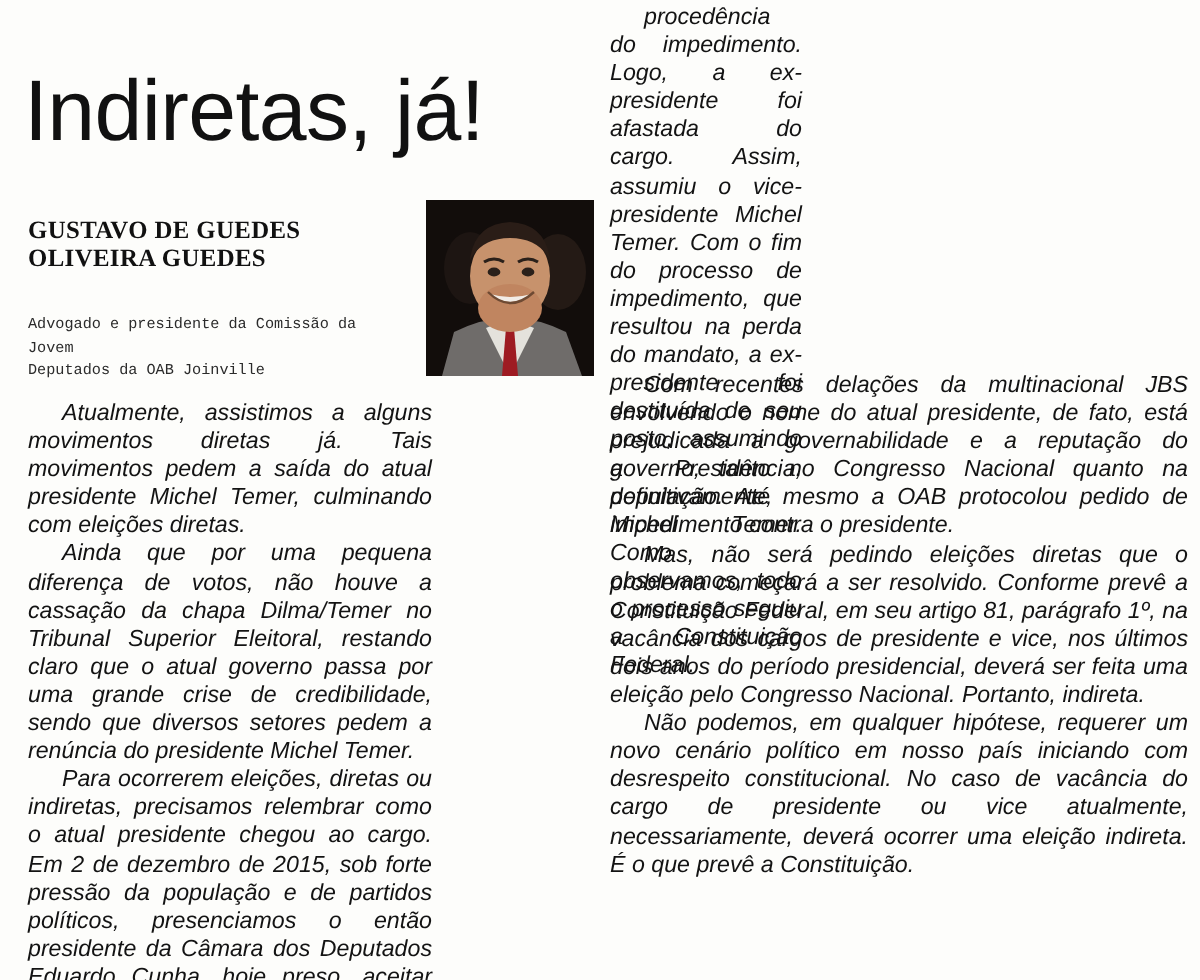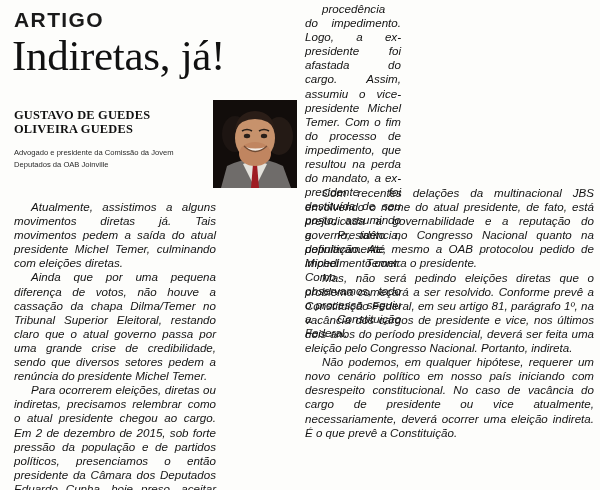--- a/index.html
+++ b/index.html
@@ -31,21 +31,21 @@
     font-family: "Liberation Sans", sans-serif;
     font-weight: bold;
     font-size: 21px;
     letter-spacing: 1.4px;
     color: #1a1a1a;
   }
   .headline {
     position: absolute;
     left: 12px;
     top: 33px;
-    font-family: Liberation Serif, serif;
+    font-family: Liberation Sans, sans-serif;
     font-size: 43px;
     line-height: 46px;
     color: #111111;
     letter-spacing: -0.3px;
   }
 
   
   .byline {
     position: absolute;
     left: 14px;
@@ -54,22 +54,22 @@
   }
   .byline-name {
     font-family: "Liberation Serif", serif;
     font-weight: bold;
     font-size: 12.4px;
     line-height: 14px;
     letter-spacing: 0.2px;
     color: #111111;
   }
   .byline-role {
-    margin-top: 11px;
-    font-family: Liberation Sans, sans-serif;
+    margin-top: 22px;
+    font-family: Liberation Mono, monospace;
     font-size: 7.6px;
     line-height: 11.5px;
     color: #2b2b2b;
   }
 
   
   .photo {
     position: absolute;
     left: 213px;
     top: 100px;
@@ -128,21 +128,20 @@
     width: 289px;
     height: 302px;
   }
   
 </style>
 </head>
 <body>
 
 <div id="page">
 
-  <div class="kicker">ARTIGO</div>
 
   <div class="headline">Indiretas, já!</div>
 
   <div class="byline">
     <div class="byline-name">
       <div>GUSTAVO DE GUEDES</div>
       <div>OLIVEIRA GUEDES</div>
     </div>
     <div class="byline-role">
       <div>Advogado e presidente da Comissão da Jovem</div>

